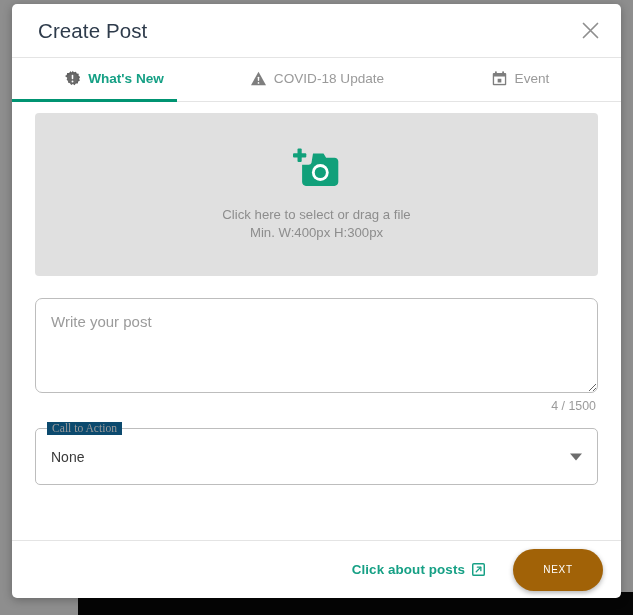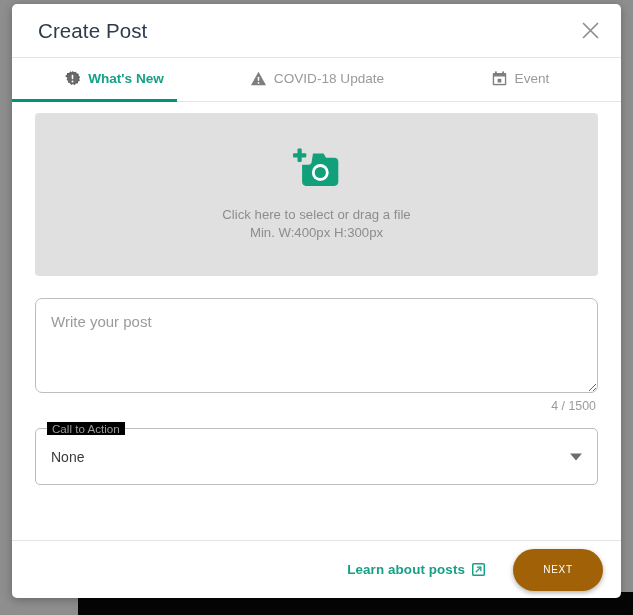--- a/index.html
+++ b/index.html
@@ -202,25 +202,26 @@
     border: 1px solid #bdbdbd;
     border-radius: 5px;
     box-sizing: border-box;
     cursor: pointer;
     background: #fff;
   }
   .field-legend {
     position: absolute;
     top: -7px;
     left: 11px;
-    background: #000000;
+    background: #0c4a6e;
     padding: 0 5px;
     font-size: 11.6px;
     color: #9b9b9b;
     line-height: 13px;
+    font-family: Liberation Serif, serif;
   }
   .field-value {
     position: absolute;
     left: 15px;
     top: 50%;
     transform: translateY(-50%);
     font-size: 14px;
     color: #3a3a3a;
   }
   .field-arrow {
@@ -364,21 +365,21 @@
       <div class="field-outlined">
         <span class="field-legend">Call to Action</span>
         <span class="field-value">None</span>
         <span class="field-arrow"></span>
       </div>
 
     </div>
 
     <div class="dialog-footer">
       <div class="learn-link">
-        <span>Learn about posts</span>
+        <span>Click about posts</span>
         <span>
           <svg width="13" height="13" viewBox="0 0 16 16">
             <rect x="0.9" y="0.9" width="14.2" height="14.2" rx="1.4" fill="none" stroke="#16a085" stroke-width="1.8"></rect>
             <path d="M5.2 10.8 L10.6 5.4" stroke="#16a085" stroke-width="1.6" stroke-linecap="round"></path>
             <path d="M6.6 5.1 L10.9 5.1 L10.9 9.4" fill="none" stroke="#16a085" stroke-width="1.6" stroke-linecap="round" stroke-linejoin="round"></path>
           </svg>
         </span>
       </div>
       <button class="next-btn">NEXT</button>
     </div>

